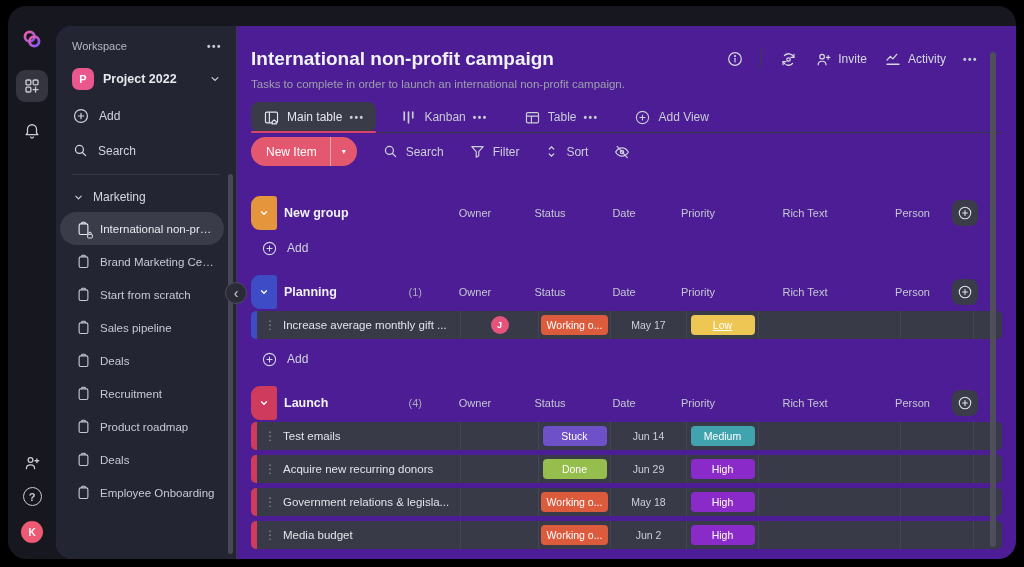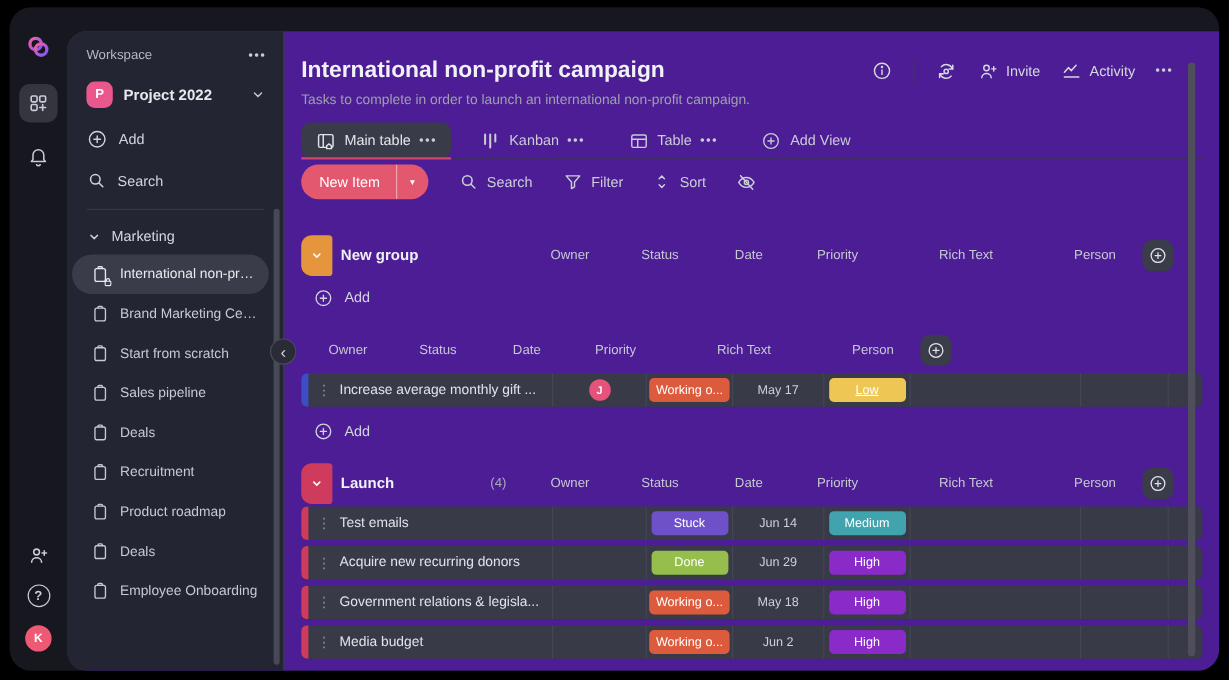--- a/index.html
+++ b/index.html
@@ -452,20 +452,29 @@
         <svg viewBox="0 0 24 24" width="17" height="17" fill="none" stroke="currentColor" stroke-width="1.6" stroke-linecap="round">
                   <circle cx="12" cy="12" r="8.6"></circle>
                   <path d="M12 8.4v7.2M8.4 12h7.2"></path>
                 </svg>
       </span>
       <span>Add</span>
     </div>
   </section>
           <section class="group">
     <div class="group-header">
+      <div class="gh-name">
+        <div class="group-badge" style="background: rgb(62, 77, 197);">
+          <svg viewBox="0 0 24 24" width="12" height="12" fill="none" stroke="#fff" stroke-width="2.6" stroke-linecap="round">
+                    <path d="M7 9.5l5 5 5-5"></path>
+                  </svg>
+        </div>
+        <span class="group-title">Planning</span>
+        <span class="group-count">(1)</span>
+      </div>
       <div style="display:flex">
                 <div class="hcell w-owner">Owner</div>
                 <div class="hcell w-status">Status</div>
                 <div class="hcell w-date">Date</div>
                 <div class="hcell w-priority">Priority</div>
                 <div class="hcell w-rich">Rich Text</div>
                 <div class="hcell w-person">Person</div>
               </div>
       <div class="gh-tail">
         <div class="plus-btn">

